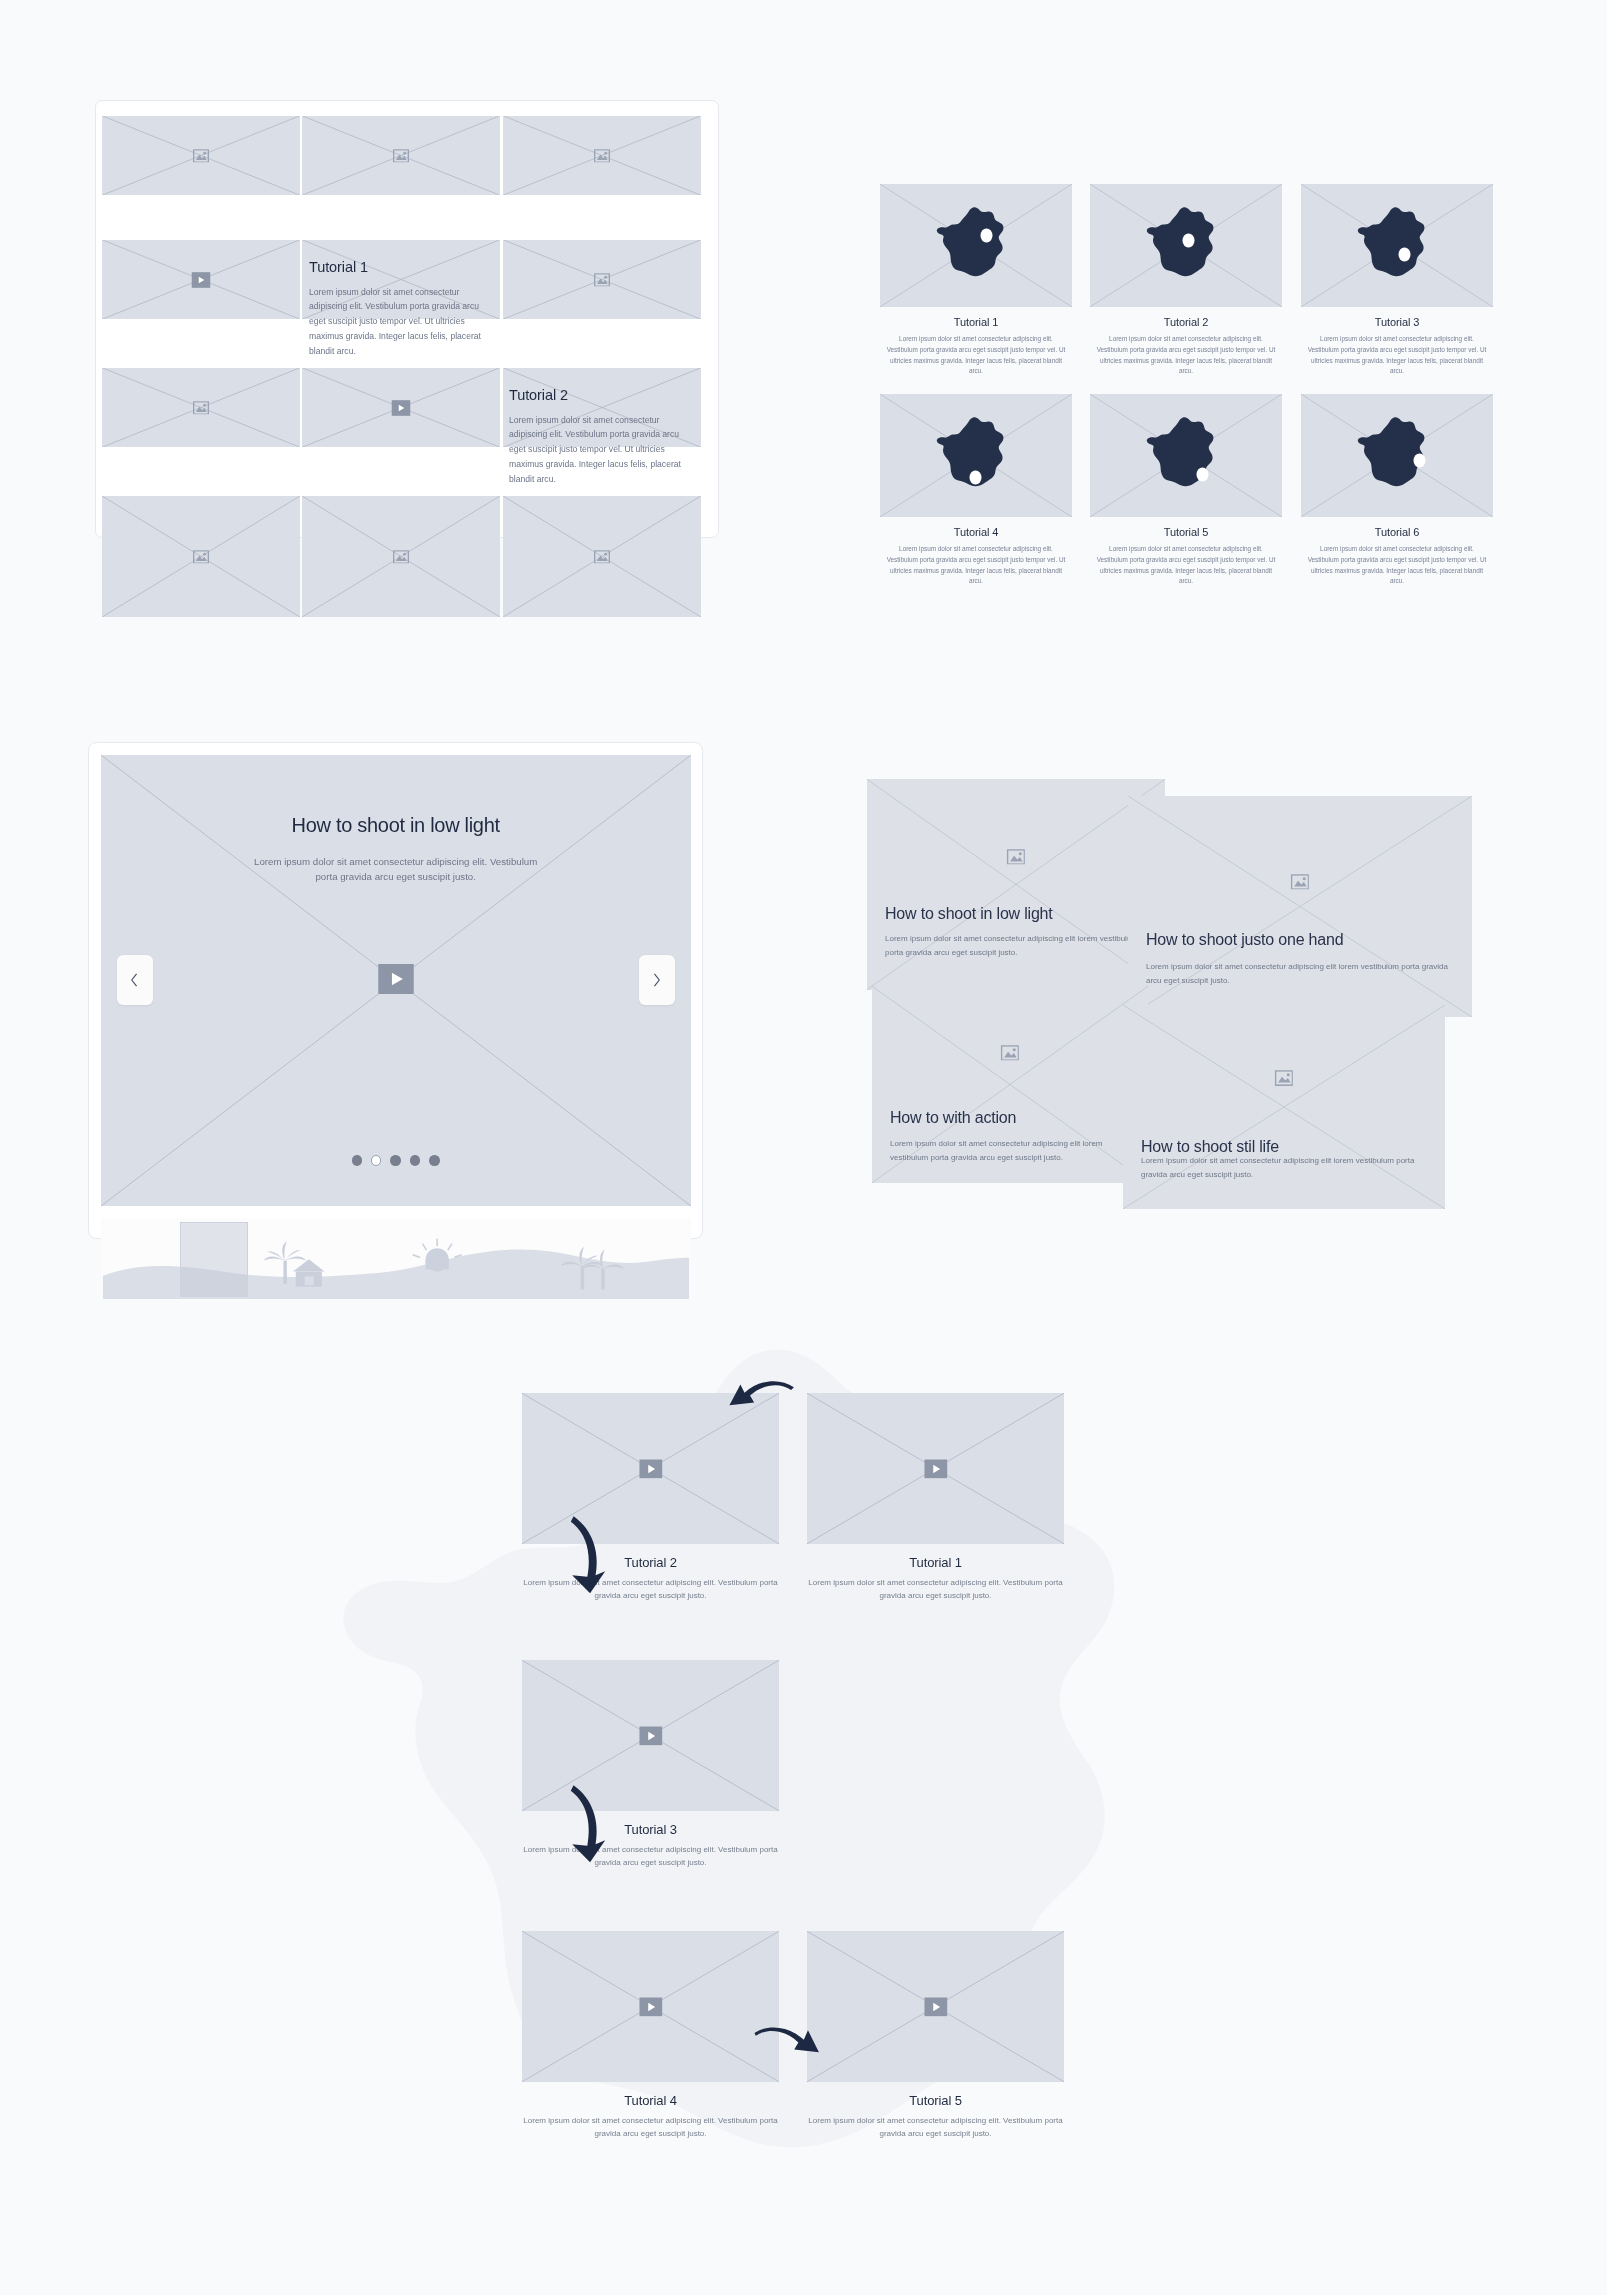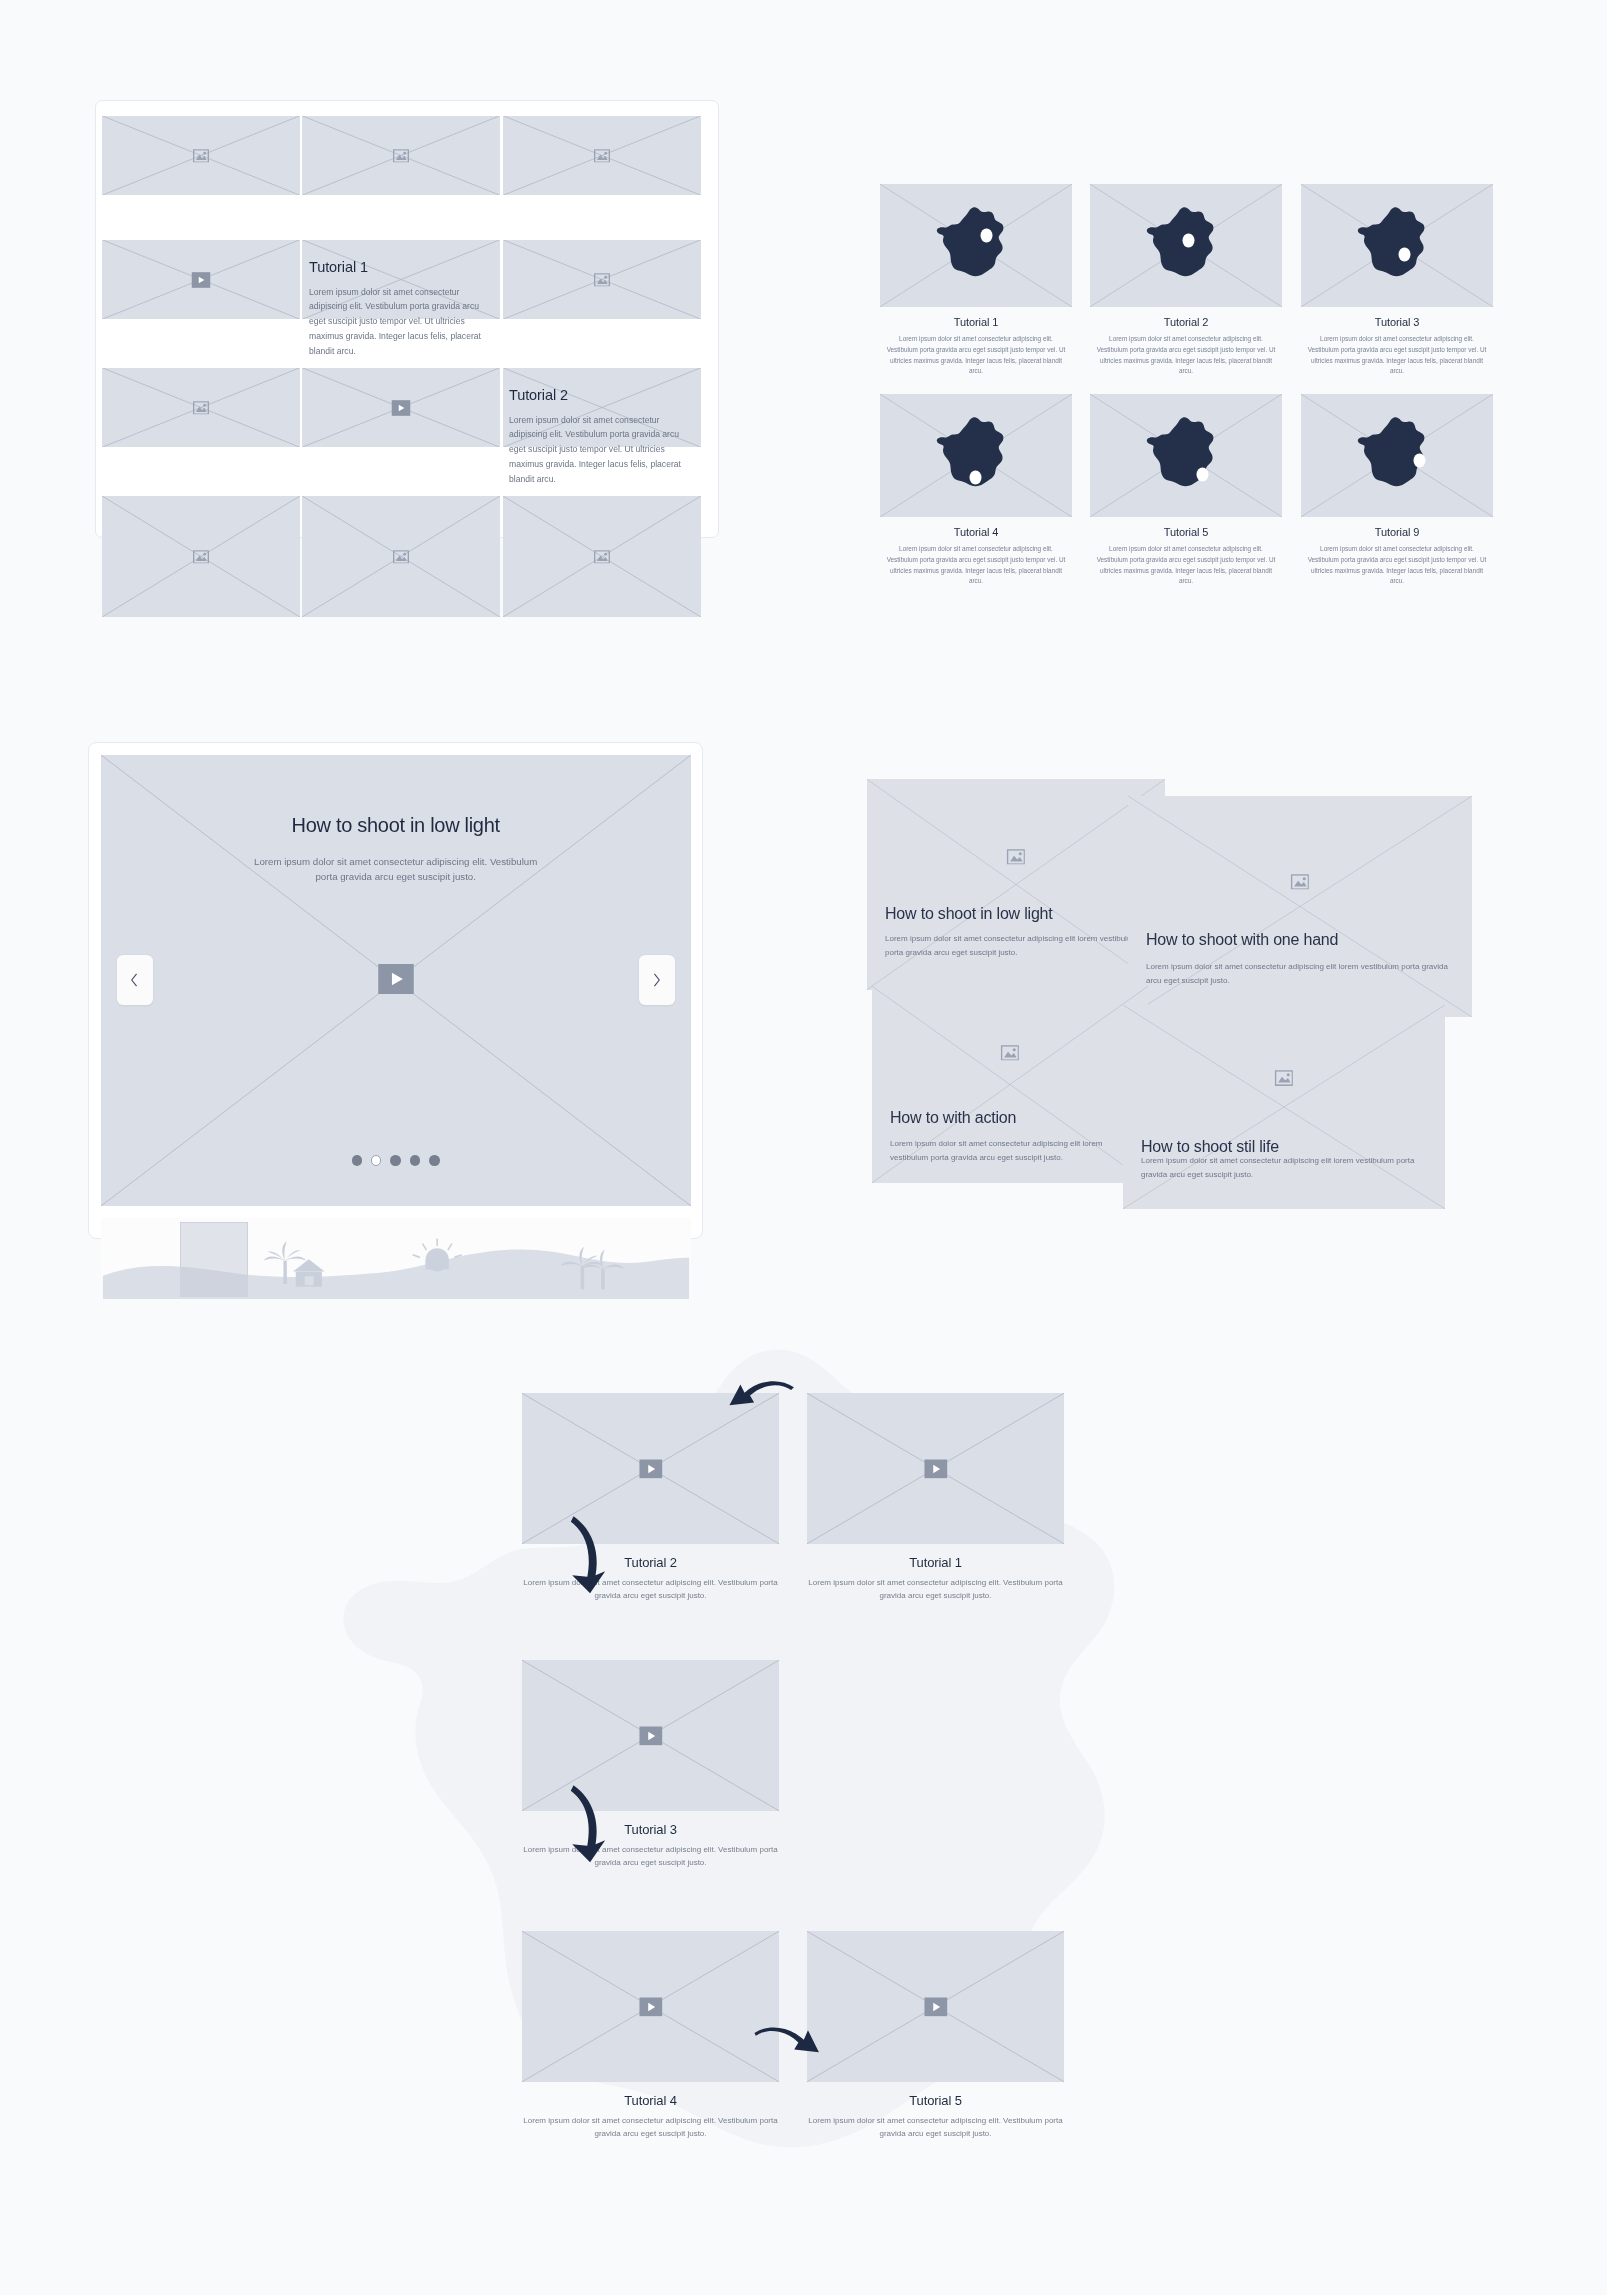--- a/index.html
+++ b/index.html
@@ -351,21 +351,21 @@
       <div class="mapcard" style="left: 1301px; top: 394px;">
         <div class="thumb">
           <svg width="192" height="123" style="position:absolute;inset:0;display:block" viewBox="0 0 278 178">
             <line x1="0" y1="0" x2="278" y2="178" stroke="#b2b9c6" stroke-width="1"></line>
             <line x1="278" y1="0" x2="0" y2="178" stroke="#b2b9c6" stroke-width="1"></line>
           </svg>
           <div class="fr-wrap"><svg viewBox="0 0 500 500" width="83" height="83">
               <path fill="#24304a" d="M232 18 C 250 14, 262 24, 272 34 C 284 46, 300 48, 316 44 C 330 40, 344 44, 352 56 C 360 68, 358 82, 366 92 C 376 104, 392 106, 404 116 C 416 126, 418 142, 412 156 C 406 170, 392 178, 388 192 C 384 206, 392 218, 400 230 C 410 244, 414 262, 406 278 C 398 294, 382 302, 374 316 C 366 330, 368 348, 362 362 C 354 380, 336 390, 320 400 C 304 410, 290 422, 272 428 C 256 434, 238 434, 222 428 C 206 422, 192 412, 176 406 C 160 400, 142 400, 128 392 C 112 382, 104 364, 100 346 C 96 328, 98 308, 92 292 C 86 274, 72 262, 62 248 C 52 234, 48 216, 54 200 C 58 188, 50 182, 40 180 C 28 178, 16 172, 14 160 C 12 148, 22 140, 34 138 C 46 136, 58 140, 70 138 C 82 136, 90 126, 102 122 C 114 118, 128 122, 140 118 C 152 114, 158 102, 166 92 C 176 78, 188 68, 198 54 C 208 40, 216 22, 232 18 Z"></path>
             </svg><div class="fr-dot" style="left:70%;top:48%;"></div></div>
         </div>
-        <div class="cap-title">Tutorial 9</div>
+        <div class="cap-title">Tutorial 6</div>
         <div class="cap-body">Lorem ipsum dolor sit amet consectetur adipiscing elit. Vestibulum porta gravida arcu eget suscipit justo tempor vel. Ut ultricies maximus gravida. Integer lacus felis, placerat blandit arcu.</div>
       </div>
     </div>
 
   <div id="carousel-frame">
     <div id="carousel-stage">
       <svg class="stage-x" width="590" height="451" style="position:absolute;inset:0;" viewBox="0 0 854 653">
         <line x1="0" y1="0" x2="854" y2="653" stroke="#a9b1c0" stroke-width="1"></line>
         <line x1="854" y1="0" x2="0" y2="653" stroke="#a9b1c0" stroke-width="1"></line>
       </svg>
@@ -461,21 +461,21 @@
       <div class="stack-card" style="left: 1128px; top: 796px; width: 344px; height: 221px; z-index: 2;">
         <svg width="344" height="221" style="position:absolute;inset:0;display:block" viewBox="0 0 498 320">
           <line x1="0" y1="0" x2="498" y2="320" stroke="#b8bfcb" stroke-width="1"></line>
           <line x1="498" y1="0" x2="0" y2="320" stroke="#b8bfcb" stroke-width="1"></line>
         </svg>
         <svg class="ph-img" style="margin-top:-25px" width="18.4" height="15.7" viewBox="0 0 28 24">
           <rect x="1" y="1" width="26" height="22" fill="none" stroke="#99a3b3" stroke-width="2.4"></rect>
           <polygon points="5,19 11,10 16,16 20,12 24,19" fill="#99a3b3"></polygon>
           <circle cx="20.5" cy="7" r="2.4" fill="#99a3b3"></circle>
         </svg>
-        <div class="sc-title" style="top:135px">How to shoot with one hand</div>
+        <div class="sc-title" style="top:135px">How to shoot justo one hand</div>
         <div class="sc-body" style="top:164px">Lorem ipsum dolor sit amet consectetur adipiscing elit lorem vestibulum porta gravida arcu eget suscipit justo.</div>
       </div>
       <div class="stack-card" style="left: 872px; top: 986px; width: 276px; height: 197px; z-index: 3;">
         <svg width="276" height="197" style="position:absolute;inset:0;display:block" viewBox="0 0 400 285">
           <line x1="0" y1="0" x2="400" y2="285" stroke="#b8bfcb" stroke-width="1"></line>
           <line x1="400" y1="0" x2="0" y2="285" stroke="#b8bfcb" stroke-width="1"></line>
         </svg>
         <svg class="ph-img" style="margin-top:-32px" width="18.4" height="15.7" viewBox="0 0 28 24">
           <rect x="1" y="1" width="26" height="22" fill="none" stroke="#99a3b3" stroke-width="2.4"></rect>
           <polygon points="5,19 11,10 16,16 20,12 24,19" fill="#99a3b3"></polygon>

